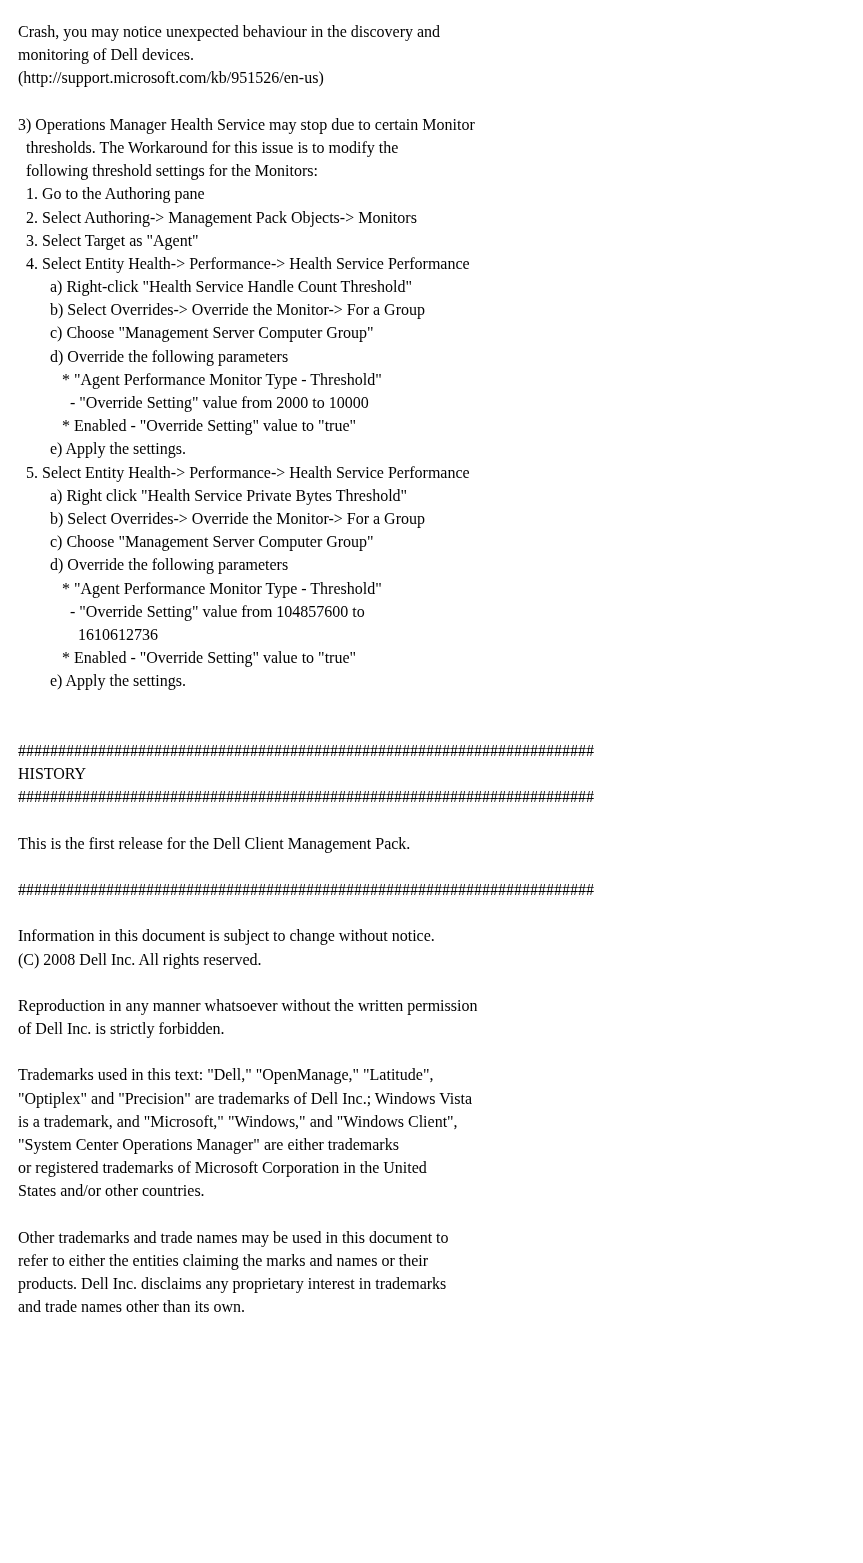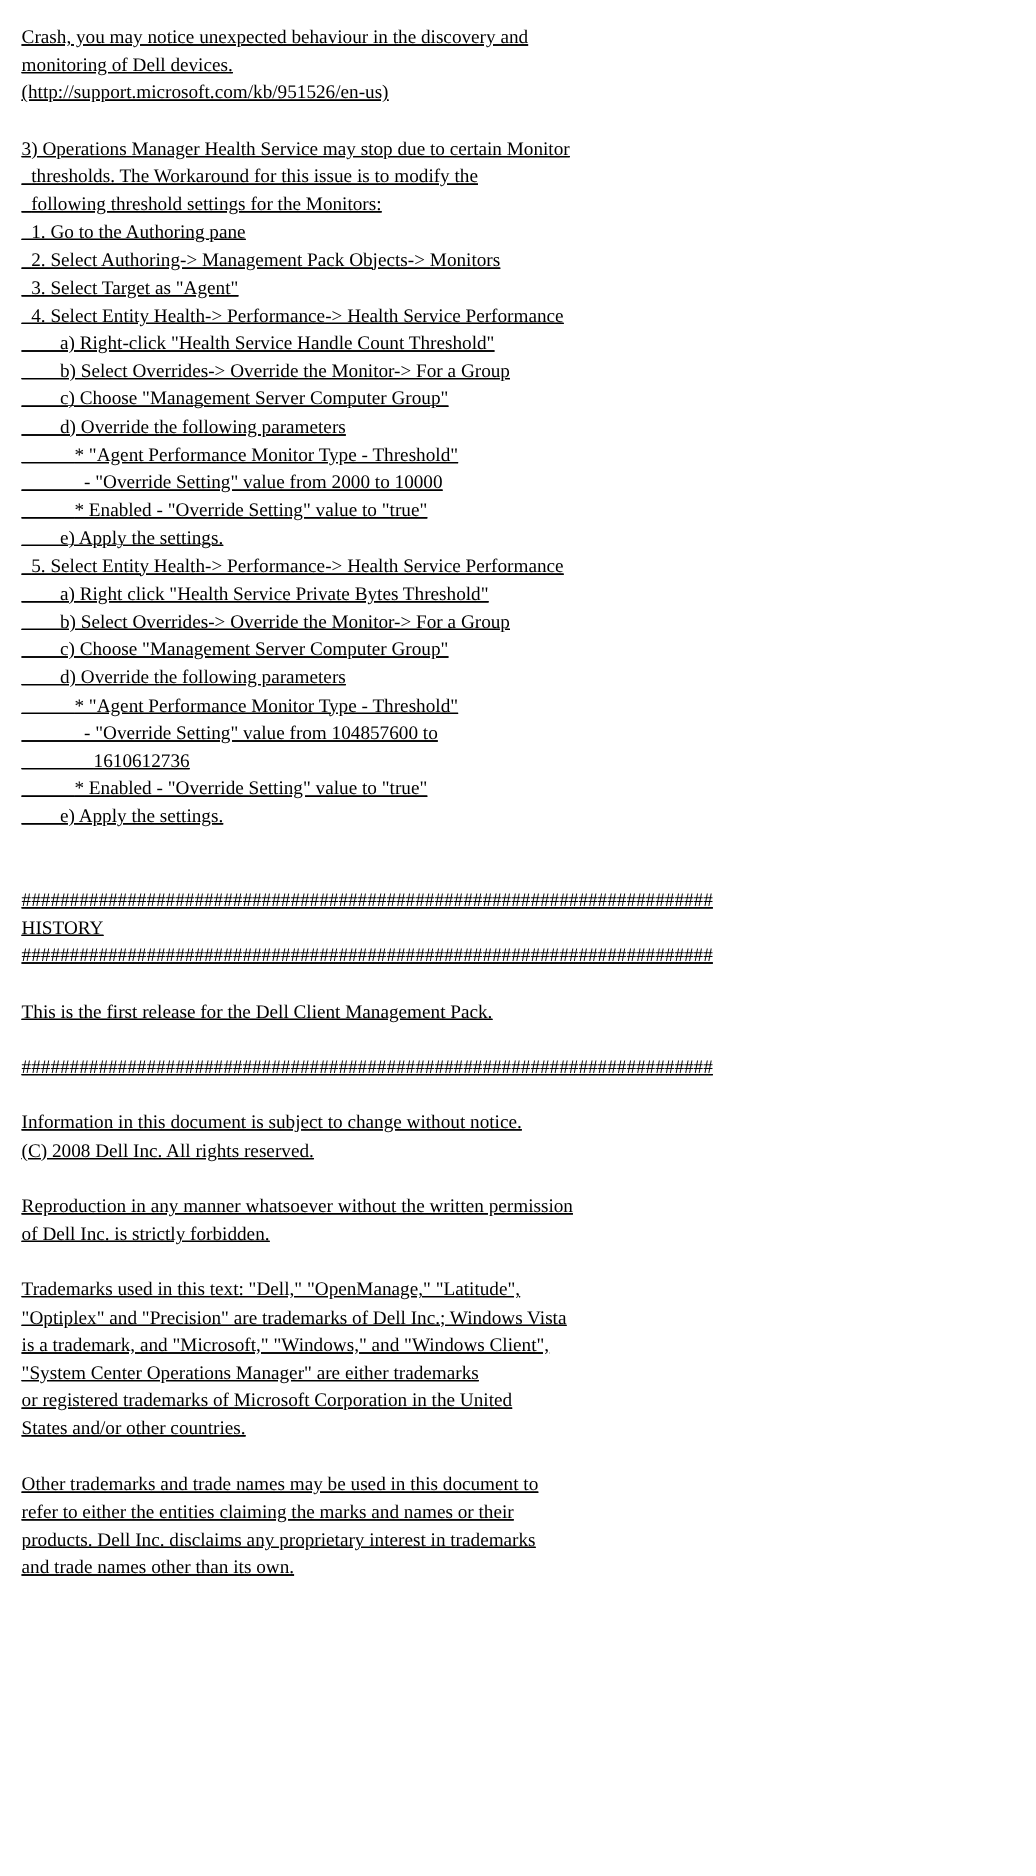--- a/index.html
+++ b/index.html
@@ -1,19 +1,18 @@
 <!DOCTYPE html>
 <html><head>
   <meta charset="utf-8">
   <style>
     * {
       margin: 0;
       padding: 0;
       box-sizing: border-box;
-      text-decoration: underline;
     }
     body {
       background: #ffffff;
       font-family: "Times New Roman", Times, serif;
       font-size: 16px;
       color: #000000;
       width: 863px;
       min-height: 1563px;
       padding: 20px 18px 20px 18px;
       line-height: 1.45;

